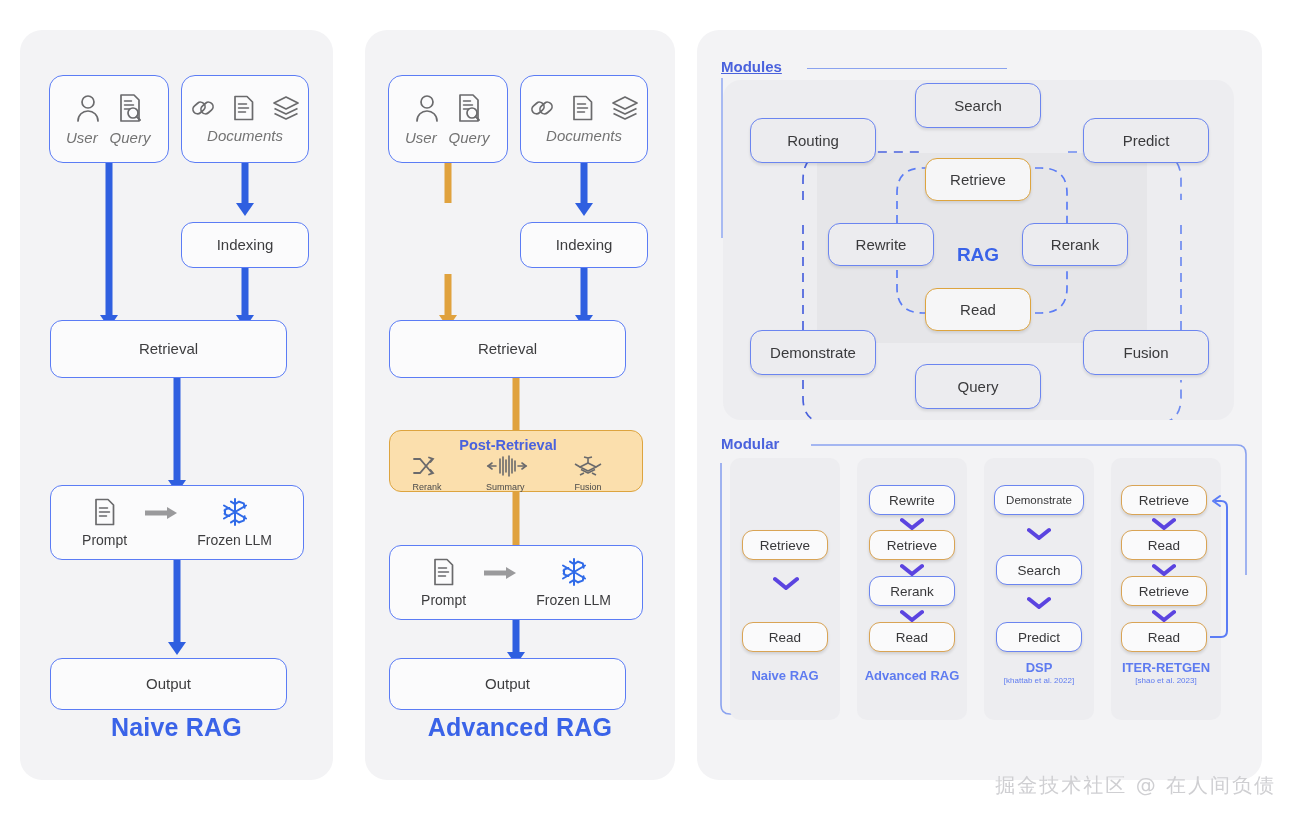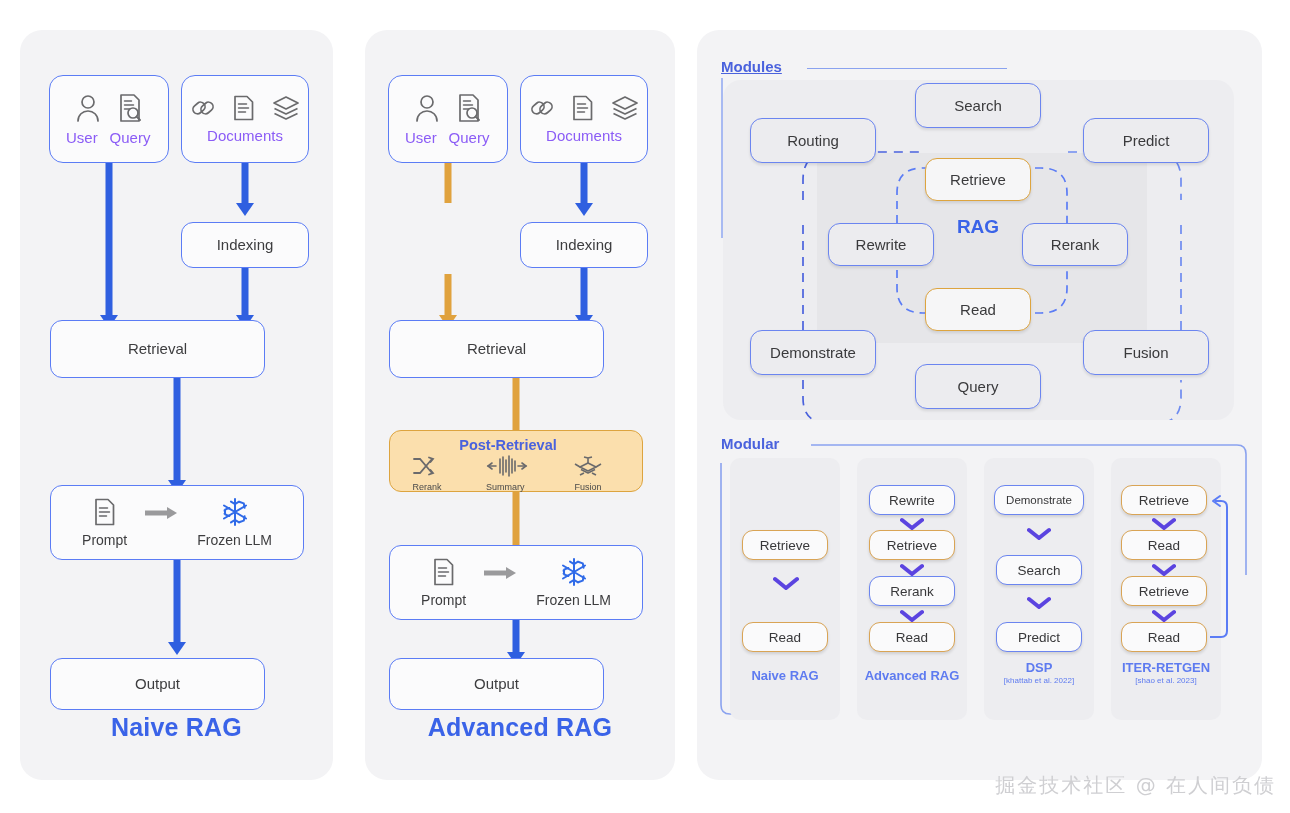--- a/index.html
+++ b/index.html
@@ -29,36 +29,36 @@
     align-items: center;
     justify-content: center;
     color: #3d3d3f;
     font-size: 15px;
   }
   .node .lbl { line-height: 1.1; }
 
   .io-box { border-radius: 14px; }
   .icon-row { display: flex; align-items: flex-end; justify-content: center; gap: 16px; }
   .icon-row svg { display: block; }
-  .label-row { display: flex; justify-content: center; gap: 16px; margin-top: 6px; font-size: 15px; color: #8b5cf6; }
+  .label-row { display: flex; justify-content: center; gap: 16px; margin-top: 6px; font-size: 15px; color: #737373; font-style: italic; }
 
   
   .arrow { position: absolute; }
   .arrow .shaft { position: absolute; left: 50%; transform: translateX(-50%); width: 7px; }
   .arrow .head {
     position: absolute; left: 50%; transform: translateX(-50%);
     width: 0; height: 0; border-left: 9px solid transparent; border-right: 9px solid transparent;
   }
   .arrow.blue .shaft { background: #2f5fe0; }
   .arrow.blue .head { border-top: 13px solid #2f5fe0; }
   .arrow.orange .shaft { background: #e0a23e; }
   .arrow.orange .head { border-top: 13px solid #e0a23e; }
 
   
-  .wide { width: 215px; height: 58px; }
+  .wide { width: 237px; height: 58px; }
 
   .panel-title {
     position: absolute;
     width: 100%;
     text-align: center;
     color: #3a63e8;
     font-size: 25px;
     font-weight: bold;
     letter-spacing: .2px;
   }
@@ -463,21 +463,21 @@
   <div class="mnode" style="left:131px; top:193px; width:106px; height:43px;">
     <span>Rewrite</span>
   </div>
   <div class="mnode" style="left:325px; top:193px; width:106px; height:43px;">
     <span>Rerank</span>
   </div>
   <div class="mnode orange" style="left:228px; top:258px; width:106px; height:43px;">
     <span>Read</span>
   </div>
 
-  <div class="rag-center" style="left:253px; top:186px; width:56px; text-align:center;">RAG</div>
+  <div class="rag-center" style="left:253px; top:214px; width:56px; text-align:center;">RAG</div>
 
   <div class="section-label" style="left:24px; top:405px;">Modular</div>
   <svg style="position:absolute; left:22px; top:395px;" width="530" height="310">
     <path d="M92 20 H518 Q527 20 527 29 V150" fill="none" stroke="#8aa2ef" stroke-width="1.6"></path>
     <path d="M2 38 V280 Q2 289 11 289 H60" fill="none" stroke="#8aa2ef" stroke-width="1.6"></path>
   </svg>
 
   <div class="pattern-card" style="left:33px; top:428px; width:110px; height:262px;"></div>
   <div class="pnode orange" style="left:45px; top:500px; width:86px; height:30px;">
     <span>Retrieve</span>

